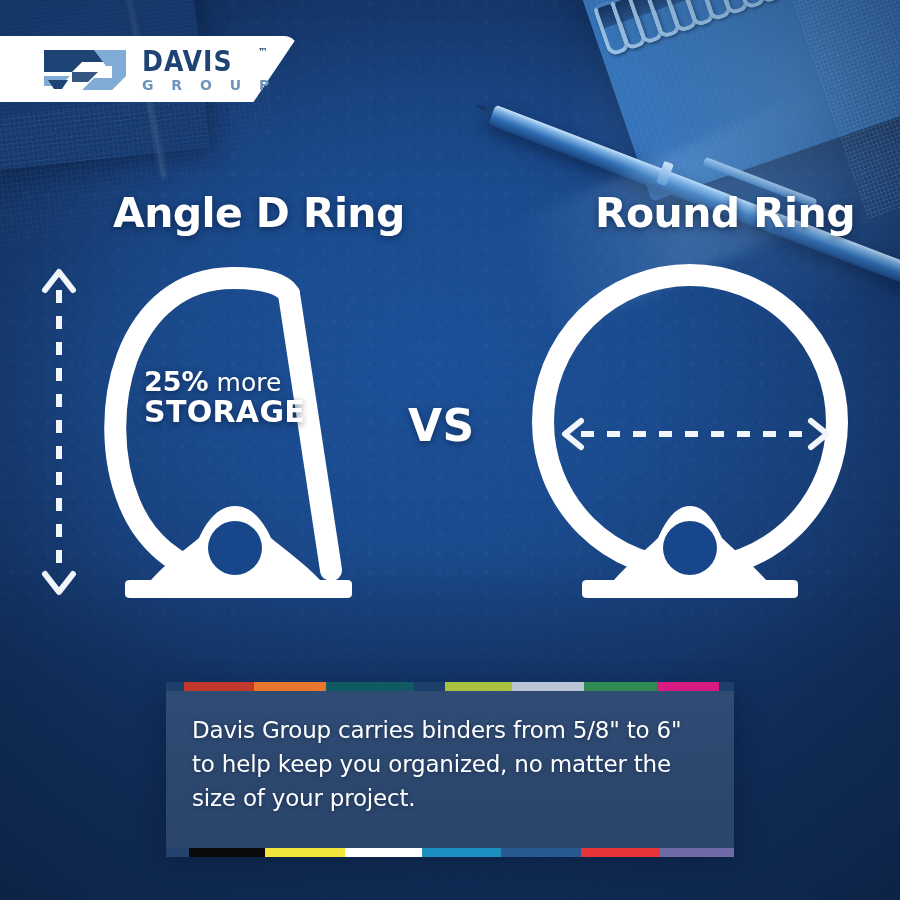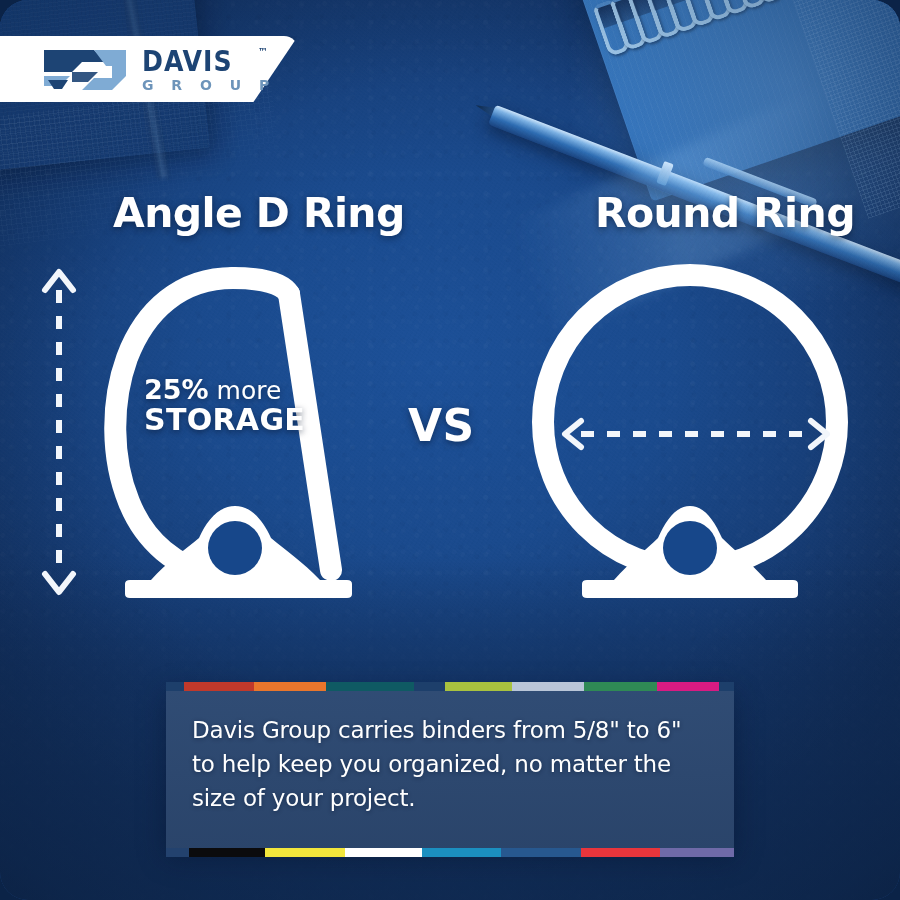--- a/index.html
+++ b/index.html
@@ -7,21 +7,20 @@
     padding: 0;
     background: #0b2347;
   }
   #stage {
     position: relative;
     width: 900px;
     height: 900px;
     overflow: hidden;
     font-family: "Liberation Sans", sans-serif;
     background: #17478a;
-    border-radius: 28px;
   }
 
   
   .bg-base {
     position: absolute;
     inset: 0;
     background:
       radial-gradient(ellipse 70% 55% at 48% 40%, #1c5098 0%, #1a4a8d 38%, #163c74 70%, #132f5c 100%);
   }
   .bg-vignette {
@@ -254,21 +253,20 @@
   #roundRing { left: 530px; top: 262px; }
 
   .storage-label {
     position: absolute;
     left: 144px; top: 368px;
     color: #ffffff;
     text-align: left;
     line-height: 1.04;
     text-shadow: 0 2px 6px rgba(5,18,42,0.55);
     font-family: "DejaVu Sans", sans-serif;
-    margin-top: 8px;
   }
   .storage-line1 { font-size: 25px; font-weight: 400; }
   .storage-line1 b { font-weight: 700; font-size: 27px; }
   .storage-line2 { font-size: 30px; font-weight: 700; letter-spacing: 0.3px; }
 
   .vs-label {
     position: absolute;
     left: 408px; top: 400px;
     color: #ffffff;
     font-family: "DejaVu Sans", sans-serif;

